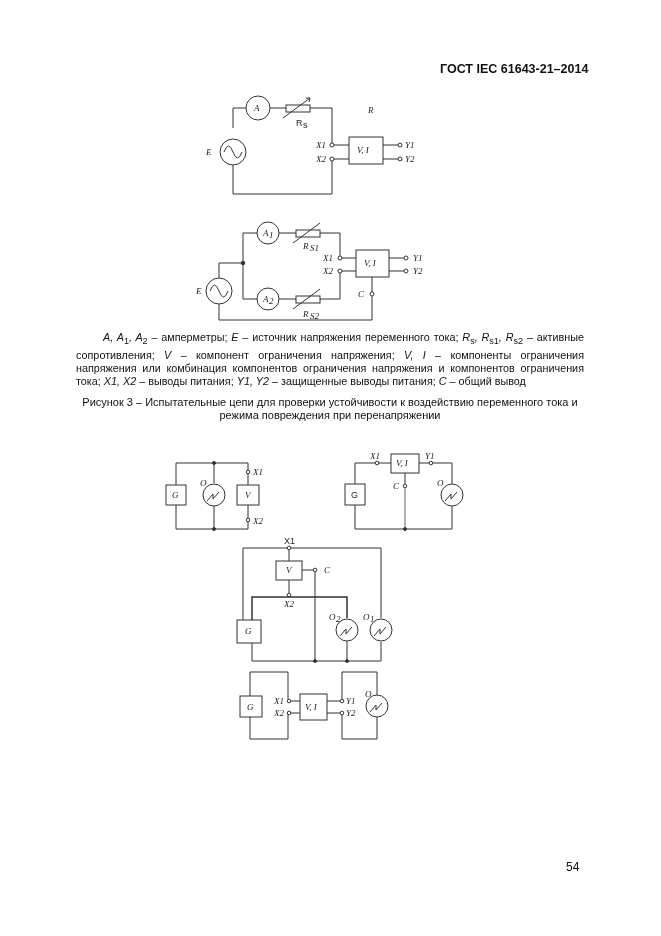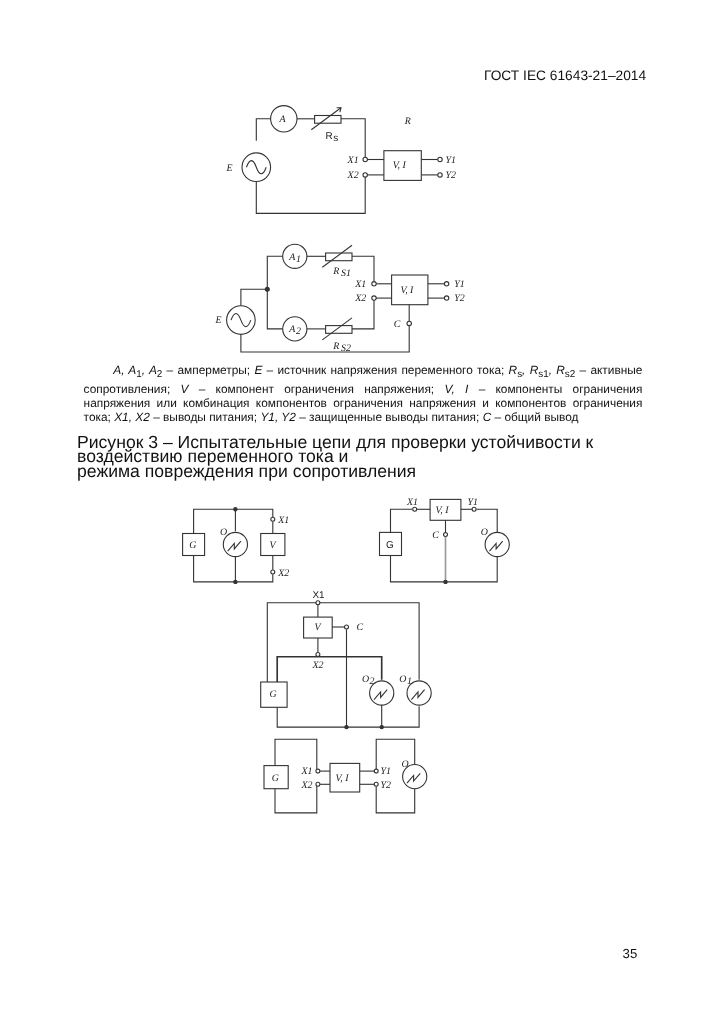--- a/index.html
+++ b/index.html
@@ -1,21 +1,21 @@
 <!DOCTYPE html>
 <html><head>
 <meta charset="utf-8">
 <style>
   html, body { margin:0; padding:0; background:#fff; }
   body { width:661px; height:936px; position:relative; overflow:hidden; font-family:"Liberation Sans", sans-serif; color:#111; }
-  .header { position:absolute; left:440px; top:62px; font-size:12.5px; font-weight:normal; }
+  .header { position:absolute; left:440px; top:62px; font-size:12.5px; font-weight:bold; }
   .svg { position:absolute; left:0; top:0; }
   .legend { position:absolute; left:76px; top:331px; width:508px; font-size:10.8px; line-height:13.4px; text-align:justify; }
   .legend i { }
-  .caption { position:absolute; left:70px; top:396px; width:520px; font-size:16px; line-height:13.4px; text-align:left; }
+  .caption { position:absolute; left:70px; top:396px; width:520px; font-size:11px; line-height:13.4px; text-align:center; }
   .pageno { position:absolute; left:566px; top:860px; font-size:12px; }
   text { font-family:"Liberation Serif", serif; font-style:italic; font-size:9px; fill:#222; }
   text.sans { font-family:"Liberation Sans", sans-serif; font-style:normal; }
 </style>
 </head>
 <body>
 
 <div class="header">ГОСТ IEC 61643-21–2014</div>
 
 <svg class="svg" width="661" height="936" viewBox="0 0 661 936">
@@ -211,16 +211,16 @@
     <text x="365" y="697">O</text>
   </g>
 </svg>
 
 <div class="legend">
   &nbsp;&nbsp;&nbsp;&nbsp;&nbsp;&nbsp;&nbsp;<i>A, A</i><sub>1</sub><i>, A</i><sub>2</sub><span> – амперметры; </span><i>E</i><span> – источник напряжения переменного тока; </span><i>R</i><sub>s</sub><i>, R</i><sub>s1</sub><i>, R</i><sub>s2</sub><span> – активные сопротивления; </span><i>V</i><span> – компонент ограничения напряжения;            </span><i>V, I</i><span> – компоненты ограничения напряжения или комбинация компонентов ограничения напряжения и компонентов ограничения тока; </span><i>X1, X2</i><span> – выводы питания; </span><i>Y1, Y2</i><span> – защищенные выводы питания; </span><i>C</i><span> – общий вывод</span>
 </div>
 
 <div class="caption">
   <div>Рисунок 3 – Испытательные цепи для проверки устойчивости к воздействию переменного тока и</div>
-  <div>режима повреждения при сопротивления</div>
+  <div>режима повреждения при перенапряжении</div>
 </div>
 
-<div class="pageno">35</div>
+<div class="pageno">54</div>
 
 </body></html>

